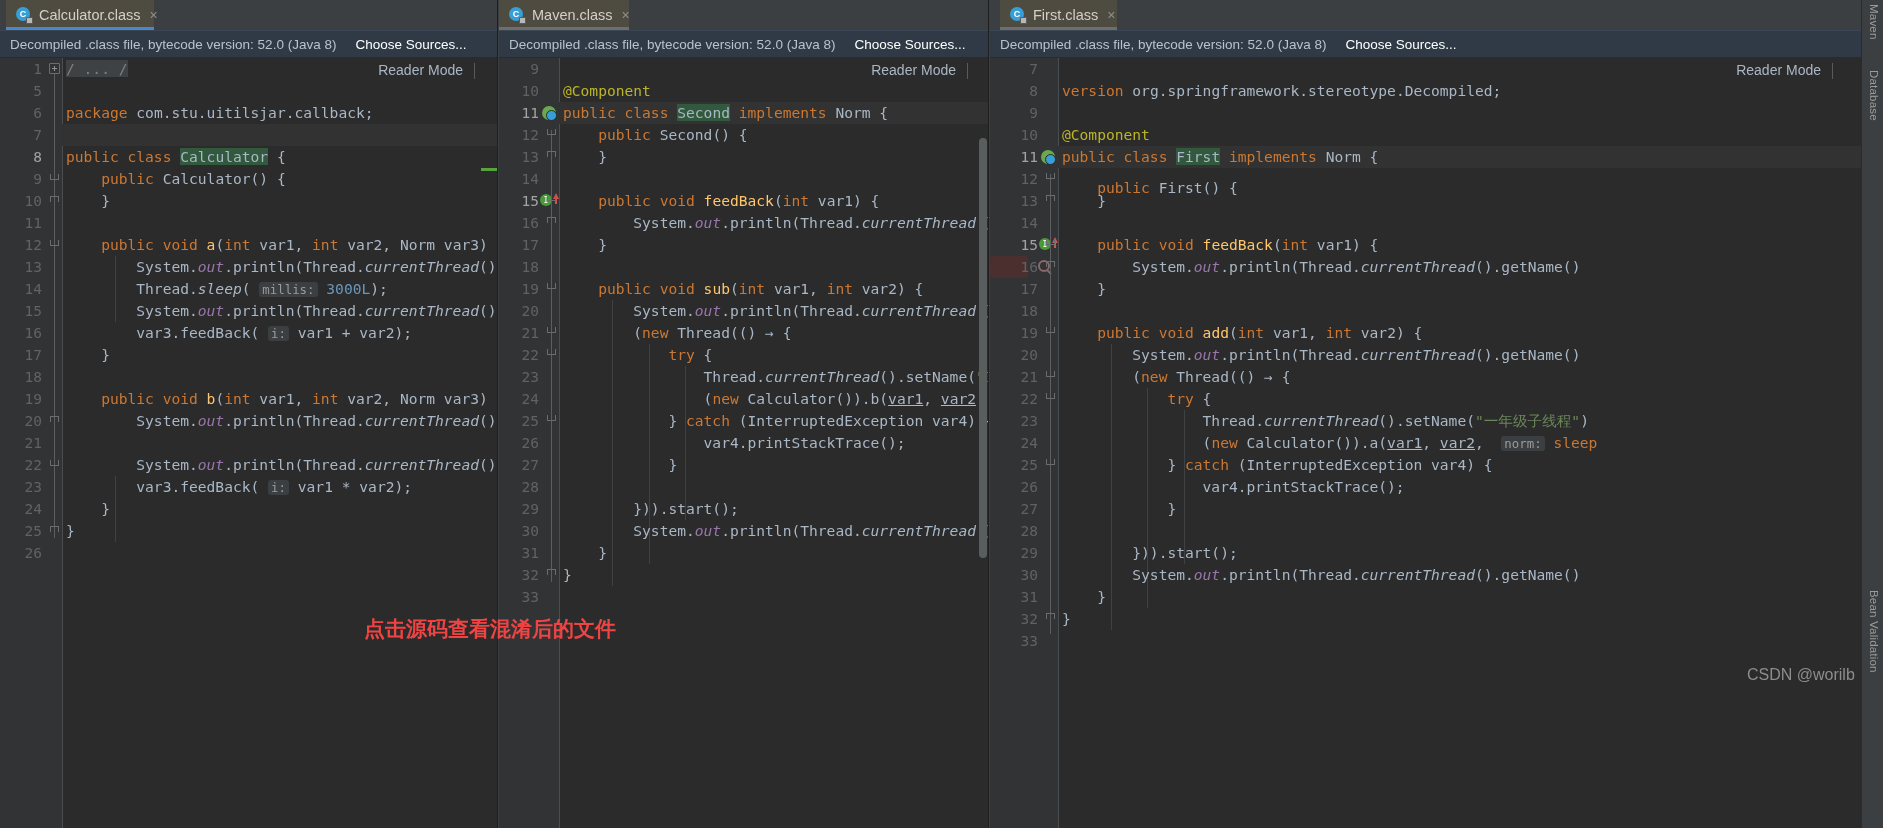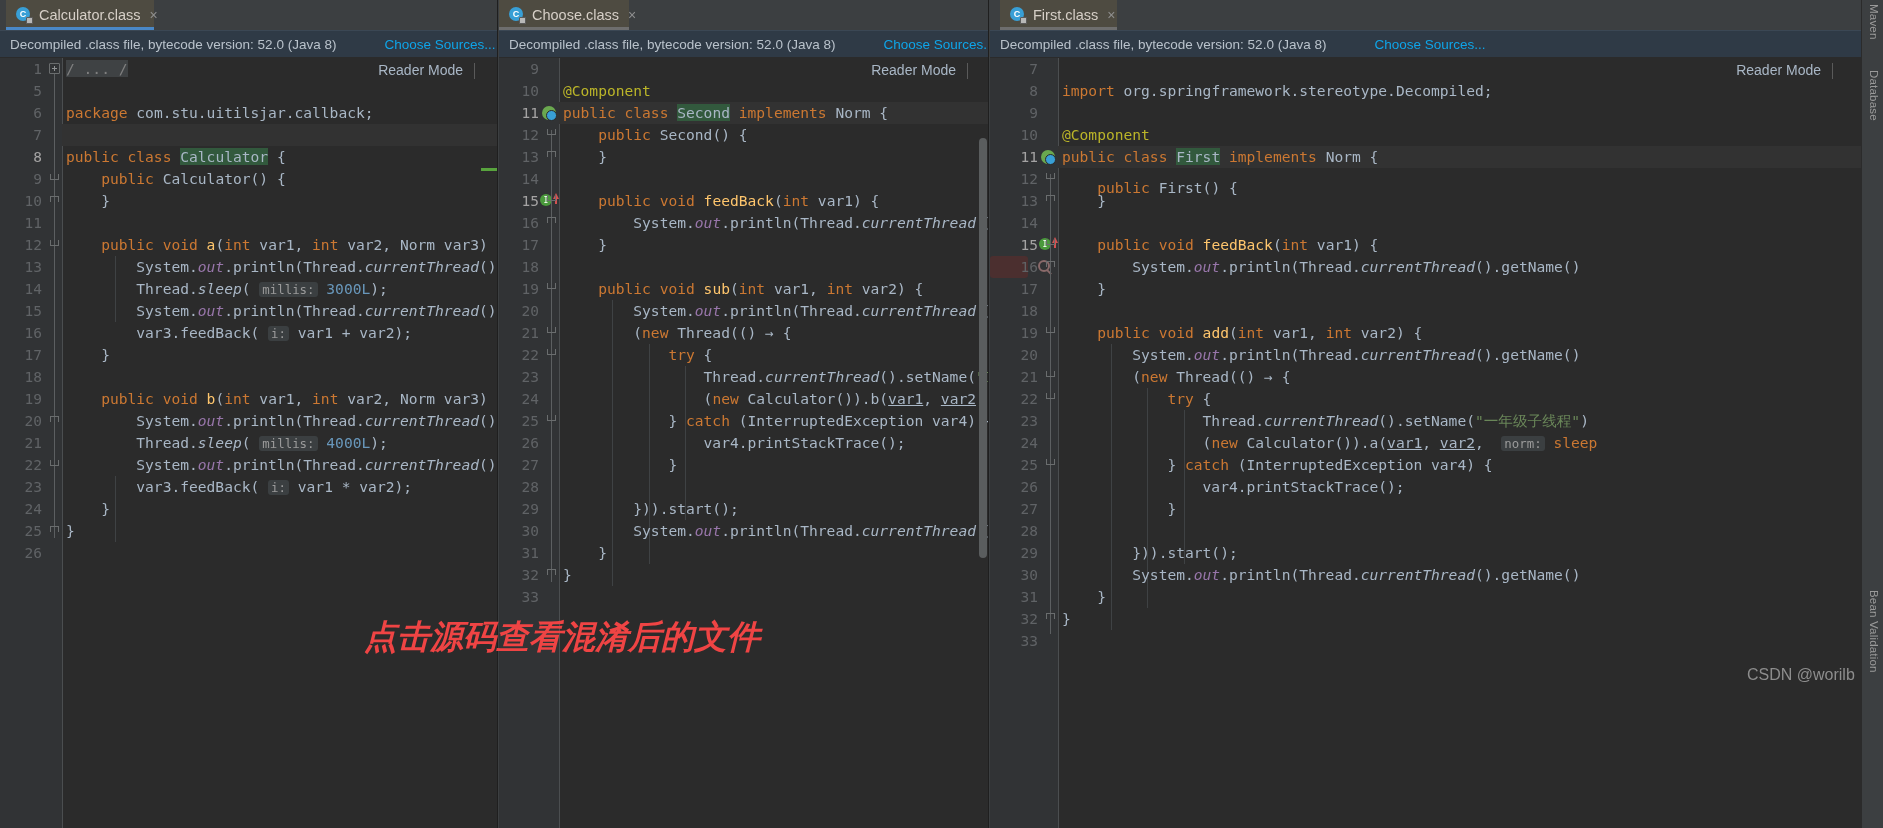--- a/index.html
+++ b/index.html
@@ -56,21 +56,21 @@
     position: absolute; top: 30px; height: 28px;
     background: #2f3a46;
     border-top: 1px solid #3b4754;
     border-bottom: 1px solid #2b2b2b;
     display: flex; align-items: center;
     color: #b9c2cb; font-size: 13.5px;
     padding-left: 10px;
     white-space: nowrap; overflow: hidden;
   }
   .notifybar .link {
-    color: #0ea5e9; margin-left: 48px; cursor: pointer;
+    color: #ffffff; margin-left: 19px; cursor: pointer;
   }
 
   
   .pane {
     position: absolute; top: 58px; height: 770px;
     background: #2b2b2b; overflow: hidden;
   }
   .pane-sep {
     position: absolute; top: 0; width: 1px; height: 828px;
     background: #1f1f1f;
@@ -211,24 +211,23 @@
     position: absolute; right: 3px;
     writing-mode: vertical-rl;
     color: #9a9a9a; font-size: 11.5px;
     font-family: "Liberation Sans", sans-serif;
     white-space: nowrap; letter-spacing: .2px;
   }
 
   
   .red-note {
     position: absolute;
-    color: #ef4444; font-size: 33px; font-weight: bold;
+    color: #ef4444; font-size: 21px; font-weight: bold;
     font-family: "DejaVu Sans", sans-serif;
     white-space: nowrap;
-    font-style: italic;
   }
   .watermark {
     position: absolute;
     color: #8d8d8d; font-size: 16px;
     font-family: "Liberation Sans", sans-serif;
     white-space: nowrap;
   }
 </style>
 </head>
 <body>
@@ -245,21 +244,21 @@
       <span class="tab-label">Calculator.class</span>
       <span class="tab-close">×</span>
       <span class="tab-underline"></span>
     </div>
 
     <div class="tab inactive" style="left:499px;width:130px;">
       <span class="cls-icon">
         <span class="circ">C</span>
           <span class="lock"></span>
       </span>
-      <span class="tab-label">Choose.class</span>
+      <span class="tab-label">Maven.class</span>
       <span class="tab-close">×</span>
       <span class="tab-underline"></span>
     </div>
 
     <div class="tab inactive" style="left:1000px;width:117px;">
       <span class="cls-icon">
         <span class="circ">C</span>
           <span class="lock"></span>
       </span>
       <span class="tab-label">First.class</span>
@@ -331,21 +330,20 @@
     <div class="code" style="left:66px;top:110px;">    <span class="kw">public</span> <span class="ident">Calculator</span>() {</div>
     <div class="code" style="left:66px;top:132px;">    }</div>
     <div class="code" style="left:66px;top:176px;">    <span class="kw">public void</span> <span class="meth">a</span>(<span class="kw">int</span> var1, <span class="kw">int</span> var2, Norm var3) <span class="kw">thr</span></div>
     <div class="code" style="left:66px;top:198px;">        System.<span class="fld">out</span>.println(Thread.<span class="stat">currentThread</span>().g</div>
     <div class="code" style="left:66px;top:220px;">        Thread.<span class="stat">sleep</span>( <span class="hint">millis:</span> <span class="num">3000L</span>);</div>
     <div class="code" style="left:66px;top:242px;">        System.<span class="fld">out</span>.println(Thread.<span class="stat">currentThread</span>().g</div>
     <div class="code" style="left:66px;top:264px;">        var3.feedBack( <span class="hint">i:</span> var1 + var2);</div>
     <div class="code" style="left:66px;top:286px;">    }</div>
     <div class="code" style="left:66px;top:330px;">    <span class="kw">public void</span> <span class="meth">b</span>(<span class="kw">int</span> var1, <span class="kw">int</span> var2, Norm var3) <span class="kw">thr</span></div>
     <div class="code" style="left:66px;top:352px;">        System.<span class="fld">out</span>.println(Thread.<span class="stat">currentThread</span>().g</div>
-    <div class="code" style="left:66px;top:374px;">        Thread.<span class="stat">sleep</span>( <span class="hint">millis:</span> <span class="num">4000L</span>);</div>
     <div class="code" style="left:66px;top:396px;">        System.<span class="fld">out</span>.println(Thread.<span class="stat">currentThread</span>().g</div>
     <div class="code" style="left:66px;top:418px;">        var3.feedBack( <span class="hint">i:</span> var1 * var2);</div>
     <div class="code" style="left:66px;top:440px;">    }</div>
     <div class="code" style="left:66px;top:462px;">}</div>
 
     <div class="green-mark" style="left:481px;top:110px;"></div>
   </div>
 
   <div class="pane-sep" style="left:497px;"></div>
 
@@ -478,21 +476,21 @@
     <div class="fold-cap-top" style="left:56px;top:269px;"></div>
     <div class="fold-cap-top" style="left:56px;top:313px;"></div>
     <div class="fold-cap-top" style="left:56px;top:335px;"></div>
     <div class="fold-cap-top" style="left:56px;top:401px;"></div>
     <div class="fold-cap-bot" style="left:56px;top:555px;"></div>
 
     <div class="indent-guide" style="left:121px;top:286px;height:286px;"></div>
     <div class="indent-guide" style="left:157px;top:330px;height:220px;"></div>
     <div class="indent-guide" style="left:194px;top:352px;height:154px;"></div>
 
-    <div class="code" style="left:72px;top:22px;"><span class="kw">import</span> <span class="ident">org.springframework.stereotype.</span><span class="ident">Decompiled</span>;</div>
+    <div class="code" style="left:72px;top:22px;"><span class="kw">version</span> <span class="ident">org.springframework.stereotype.</span><span class="ident">Decompiled</span>;</div>
     <div class="code" style="left:72px;top:66px;"><span class="anno">@Component</span></div>
     <div class="code" style="left:72px;top:88px;"><span class="kw">public class</span> <span class="hl-green">First</span> <span class="kw">implements</span> Norm {</div>
     <div class="code" style="left:72px;top:119px;">    <span class="kw">public</span> <span class="ident">First</span>() {</div>
     <div class="code" style="left:72px;top:132px;">    }</div>
     <div class="code" style="left:72px;top:176px;">    <span class="kw">public void</span> <span class="meth">feedBack</span>(<span class="kw">int</span> var1) {</div>
     <div class="code" style="left:72px;top:198px;">        System.<span class="fld">out</span>.println(Thread.<span class="stat">currentThread</span>().getName()</div>
     <div class="code" style="left:72px;top:220px;">    }</div>
     <div class="code" style="left:72px;top:264px;">    <span class="kw">public void</span> <span class="meth">add</span>(<span class="kw">int</span> var1, <span class="kw">int</span> var2) {</div>
     <div class="code" style="left:72px;top:286px;">        System.<span class="fld">out</span>.println(Thread.<span class="stat">currentThread</span>().getName()</div>
     <div class="code" style="left:72px;top:308px;">        (<span class="kw">new</span> Thread(() → {</div>

